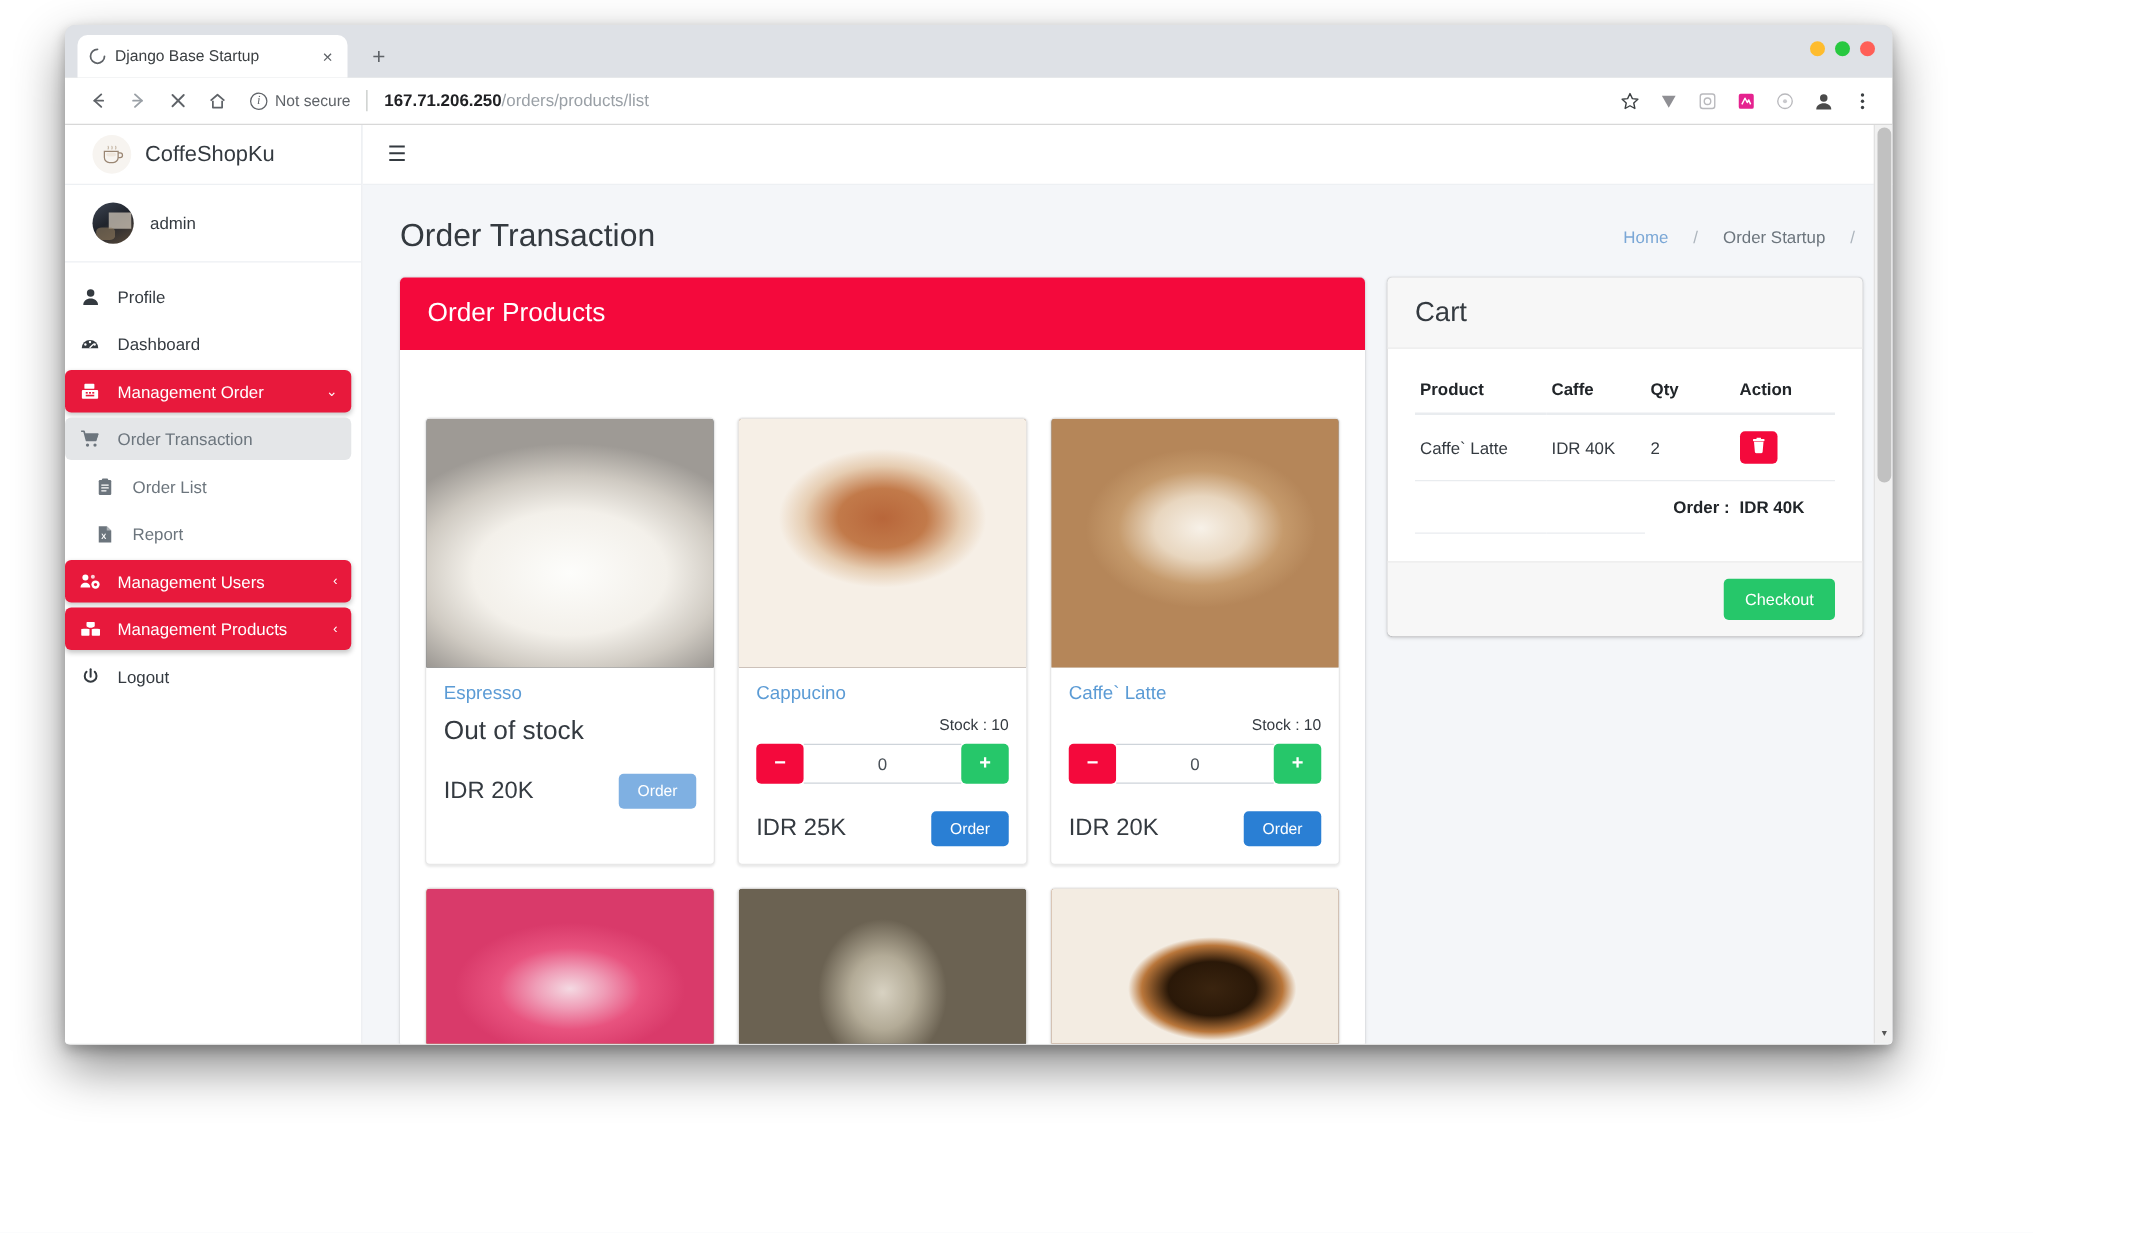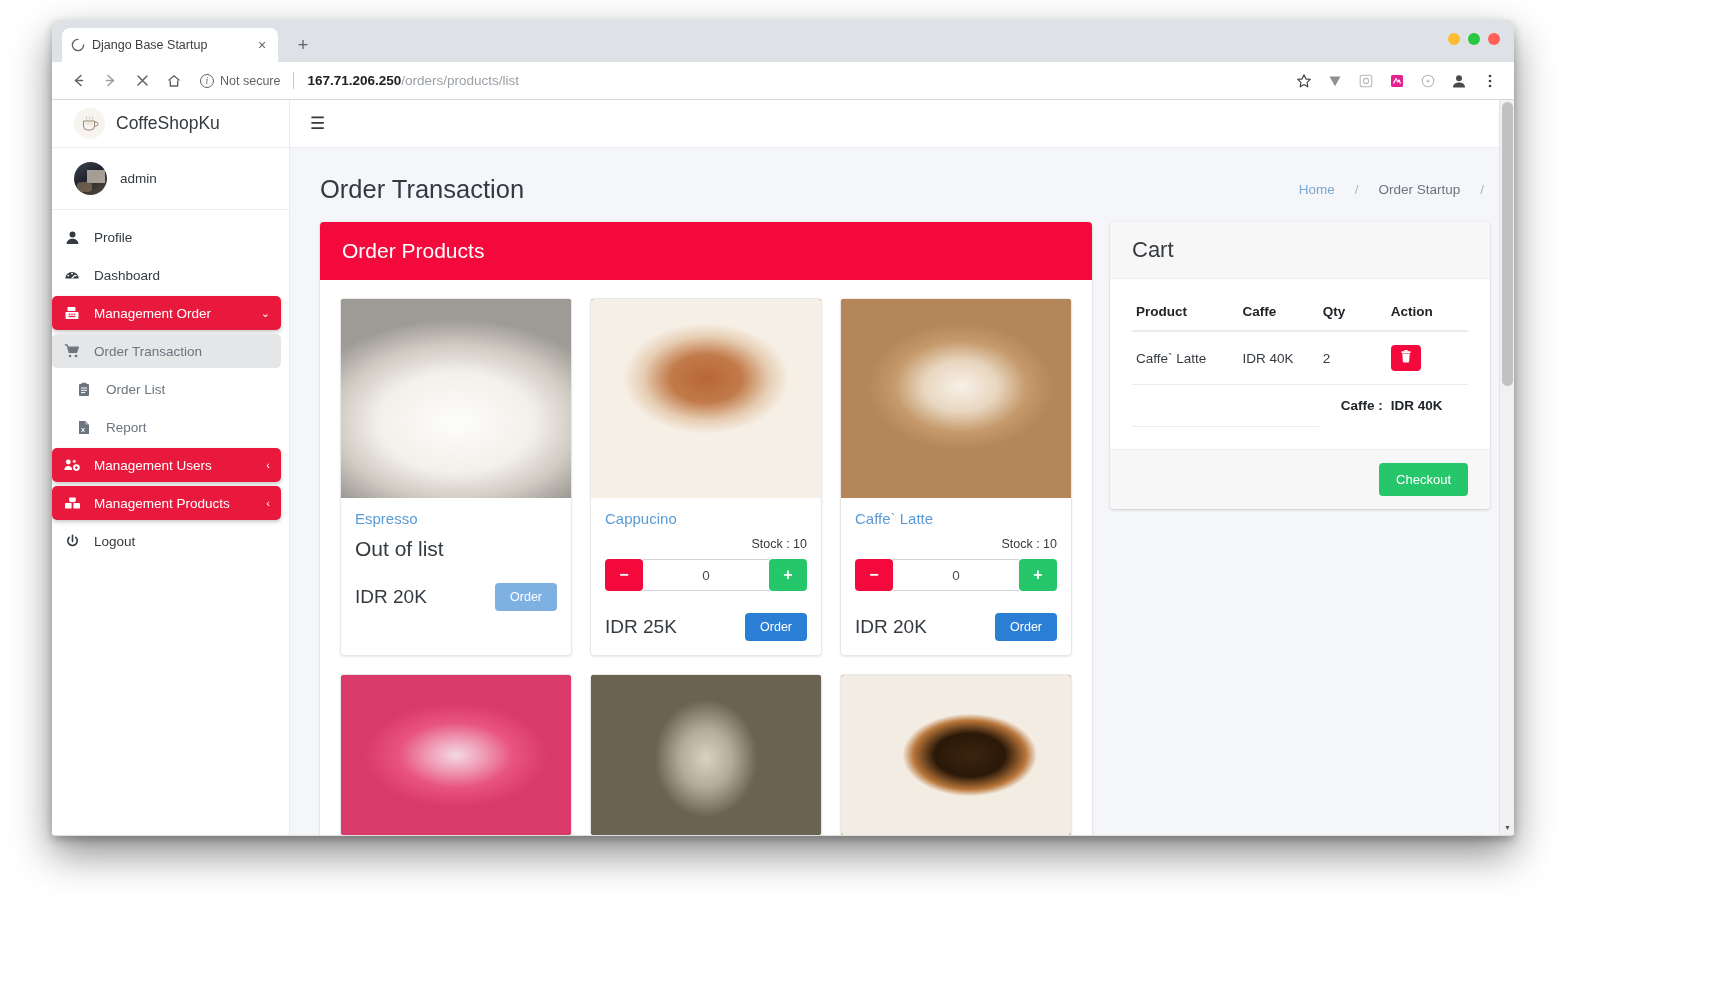--- a/index.html
+++ b/index.html
@@ -344,20 +344,21 @@
     font-size: 21px;
     font-weight: 400;
   }
   .card-body-products {
     background: #ffffff;
     padding: 18px 20px 20px 20px;
     display: flex;
     flex-wrap: wrap;
     gap: 18px;
     border-radius: 0 0 4px 4px;
+    margin-top: 36px;
   }
 
   .product {
     width: 232px;
     background: #ffffff;
     border: 1px solid #e8e8e8;
     border-radius: 4px;
     box-shadow: 0 1px 2px rgba(0,0,0,.09);
     overflow: hidden;
   }
@@ -852,21 +853,21 @@
             <div class="card">
               <div class="card-header-red">Order Products</div>
               <div class="card-body-products">
 
                 <div class="product">
                   <div class="product-img" style="background:
                          radial-gradient(ellipse 70% 52% at 50% 62%, #fdfdfb 0%, #f3f0ea 48%, #cfcac2 75%, #9e9a95 100%),
                          linear-gradient(165deg, #5c666e 0%, #3d464d 40%, #2b3238 100%);"></div>
                   <div class="product-body">
                     <div class="product-name">Espresso</div>
-                    <div class="out-of-stock">Out of list</div>
+                    <div class="out-of-stock">Out of stock</div>
                     <div class="price-row">
                       <span class="price">IDR 20K</span>
                       <button class="order-btn disabled">Order</button>
                     </div>
                   </div>
                 </div>
 
                 <div class="product">
                   <div class="product-img" style="background:
                          radial-gradient(ellipse 44% 34% at 50% 40%, #b8663a 0%, #c27a4a 35%, #e6cdb2 62%, #f6efe6 82%),
@@ -954,21 +955,21 @@
                                 <rect x="4.2" y="0" width="3.6" height="1.4" rx=".4" fill="#fff"></rect>
                                 <path d="M2.2 3.4h7.6l-.7 8.2a1 1 0 0 1-1 .9H3.9a1 1 0 0 1-1-.9Z" fill="#fff"></path>
                               </svg>
                           </span>
                         </button>
                       </td>
                     </tr>
                     <tr>
                       <td></td>
                       <td></td>
-                      <td class="tot-label">Caffe :</td>
+                      <td class="tot-label">Order :</td>
                       <td class="tot-value">IDR 40K</td>
                     </tr>
                   </tbody>
                 </table>
               </div>
               <div class="panel-foot">
                 <button class="checkout-btn">Checkout</button>
               </div>
             </div>
 

